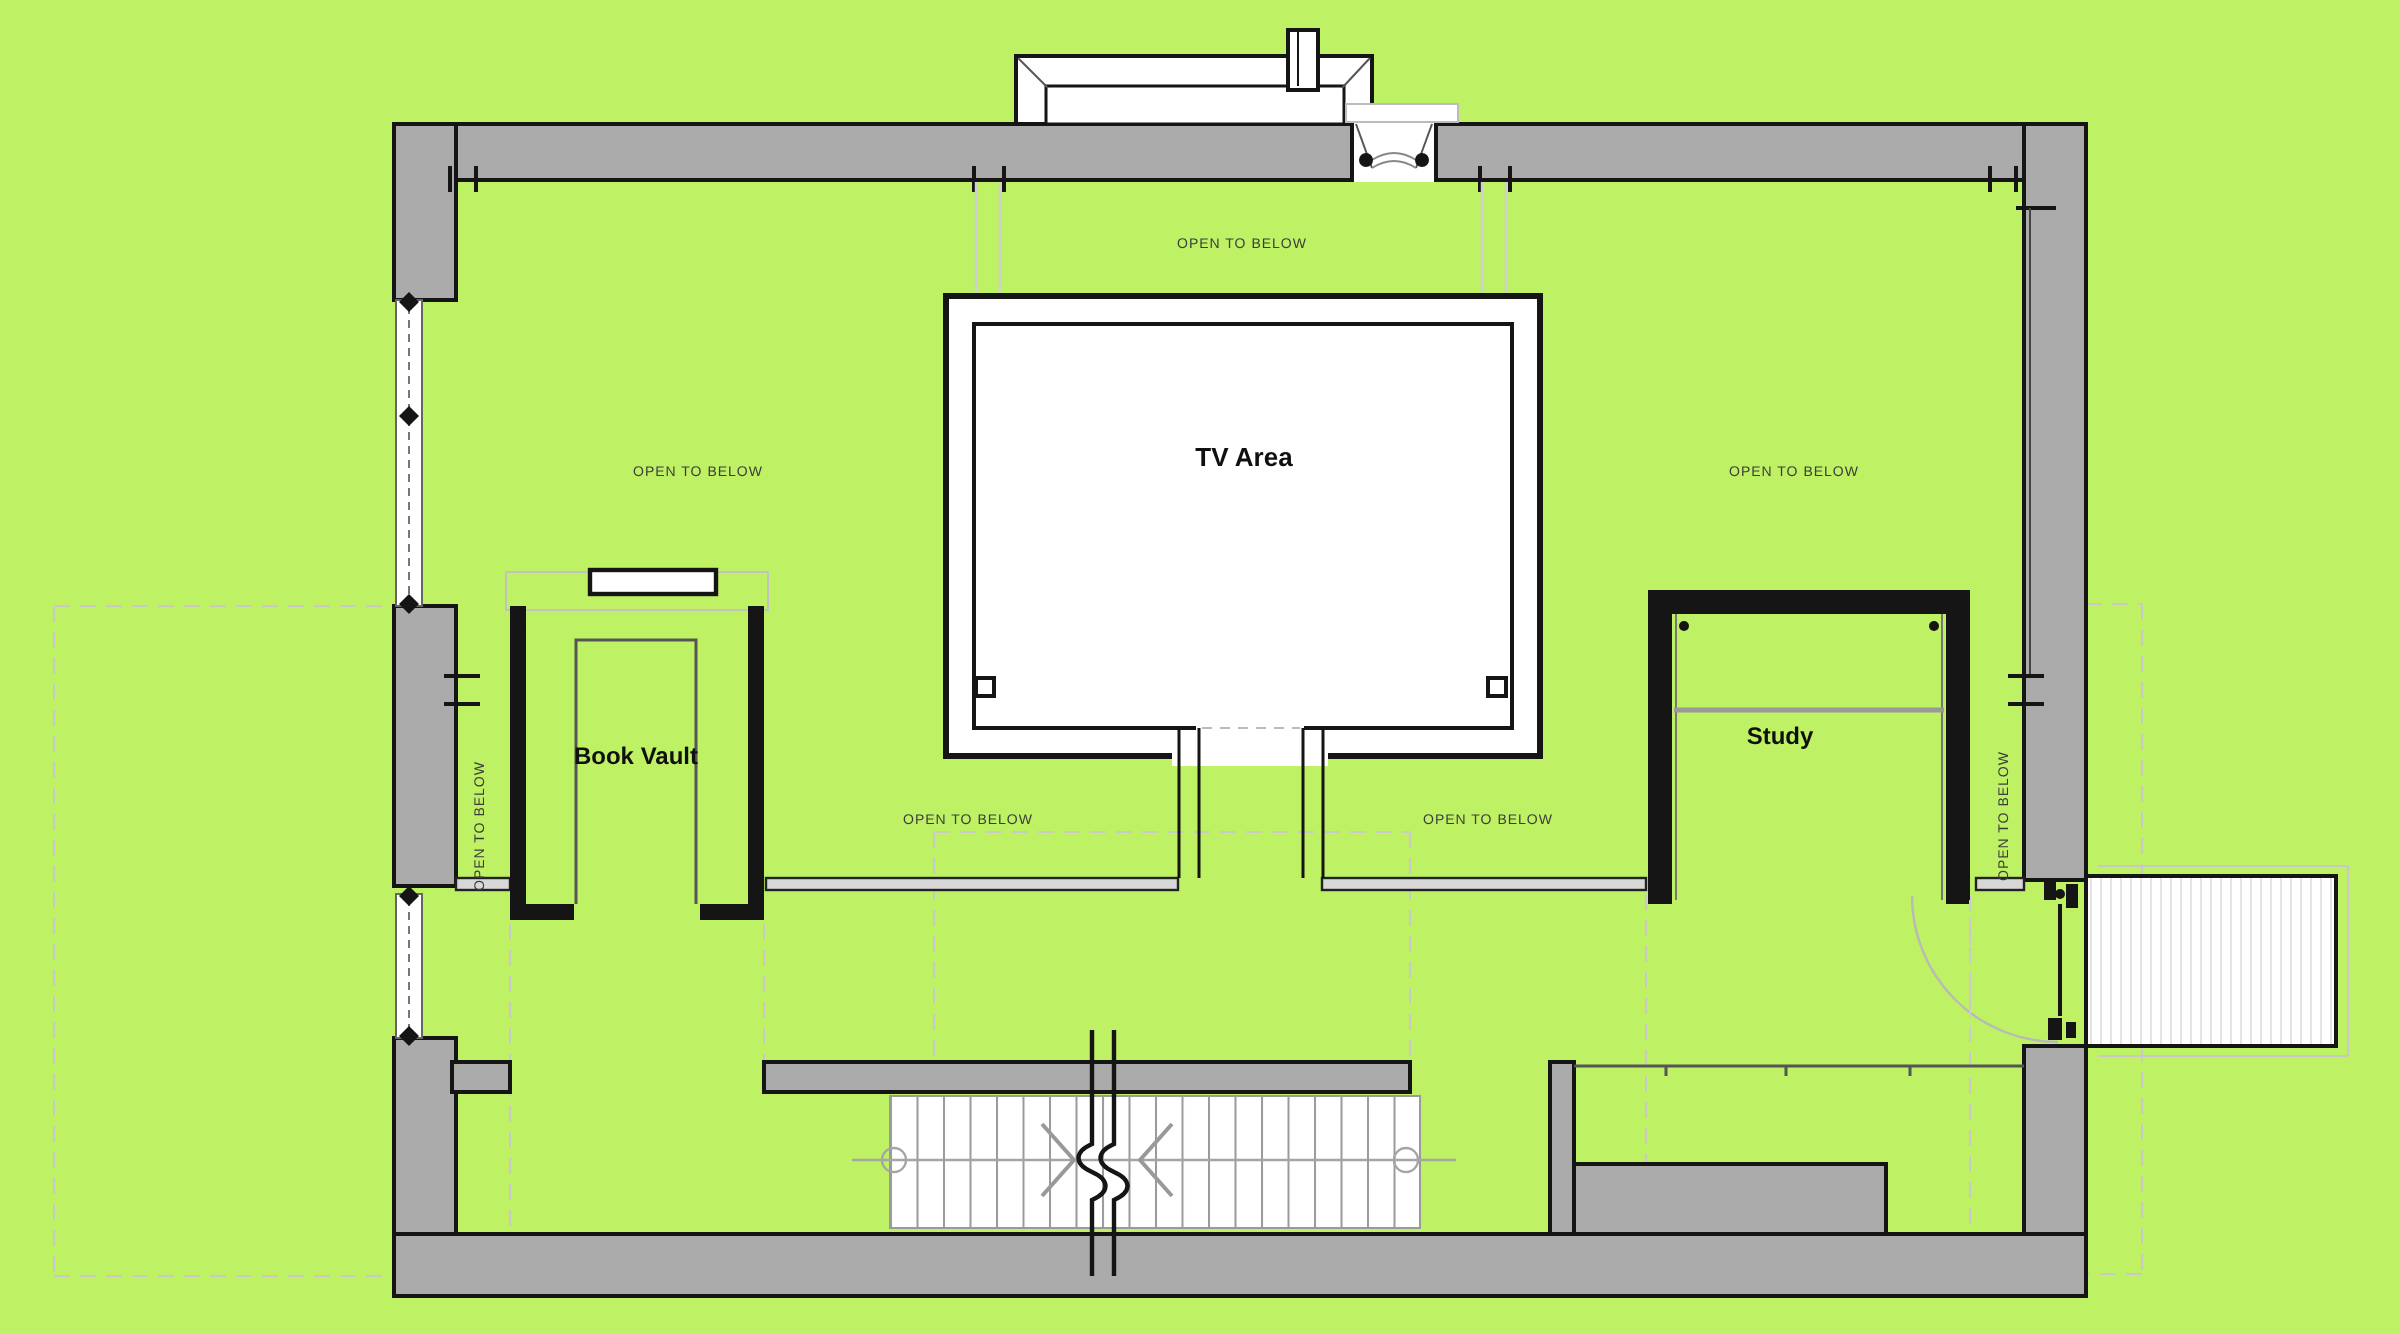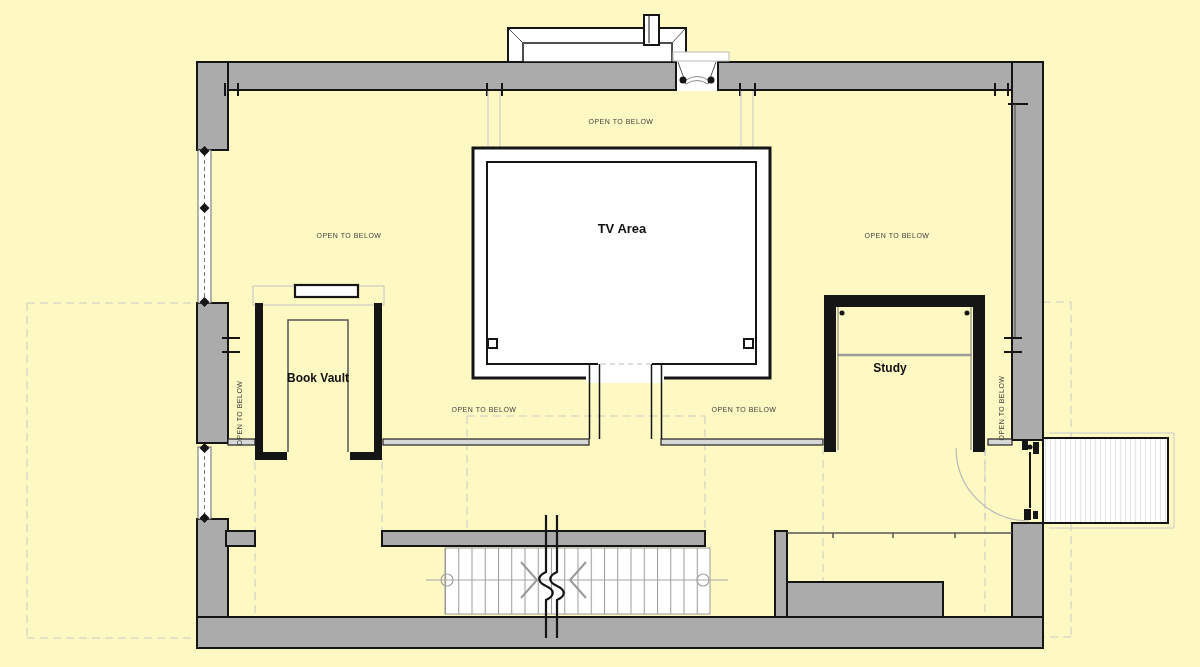--- a/index.html
+++ b/index.html
@@ -1,16 +1,16 @@
 <!DOCTYPE html>
 <html style="--wall_fill: #ababab; --outline: #151515; --light_line: #c8c8c8; --dashed: #c9c9c9; --background: #ffffff;"><head>
 <meta charset="utf-8">
 <style>
   html,body{margin:0;padding:0;background:#fff;}
-  .plan-wrap{position:relative;width:1200px;height:667px;background:#fef9c3;overflow:hidden;
+  .plan-wrap{position:relative;width:1200px;height:667px;background:#bef264;overflow:hidden;
              font-family:"Liberation Sans", sans-serif;}
   svg{position:absolute;inset:0;}
   .wall{fill:var(--wall_fill);stroke:var(--outline);stroke-width:2;}
   .blackfill{fill:var(--outline);stroke:none;}
   .whitebox{fill:#ffffff;stroke:var(--outline);}
   .lightline{stroke:var(--light_line);fill:none;}
   .dashed{stroke:var(--dashed);stroke-width:1;fill:none;stroke-dasharray:8 5;}
   .win-dash{stroke:#777;stroke-width:1;fill:none;stroke-dasharray:4 3;}
   .open-label{font-size:7px;letter-spacing:.5px;fill:#3c3c3c;text-anchor:middle;}
   .room-label{font-size:13px;font-weight:bold;fill:#101010;text-anchor:middle;}

